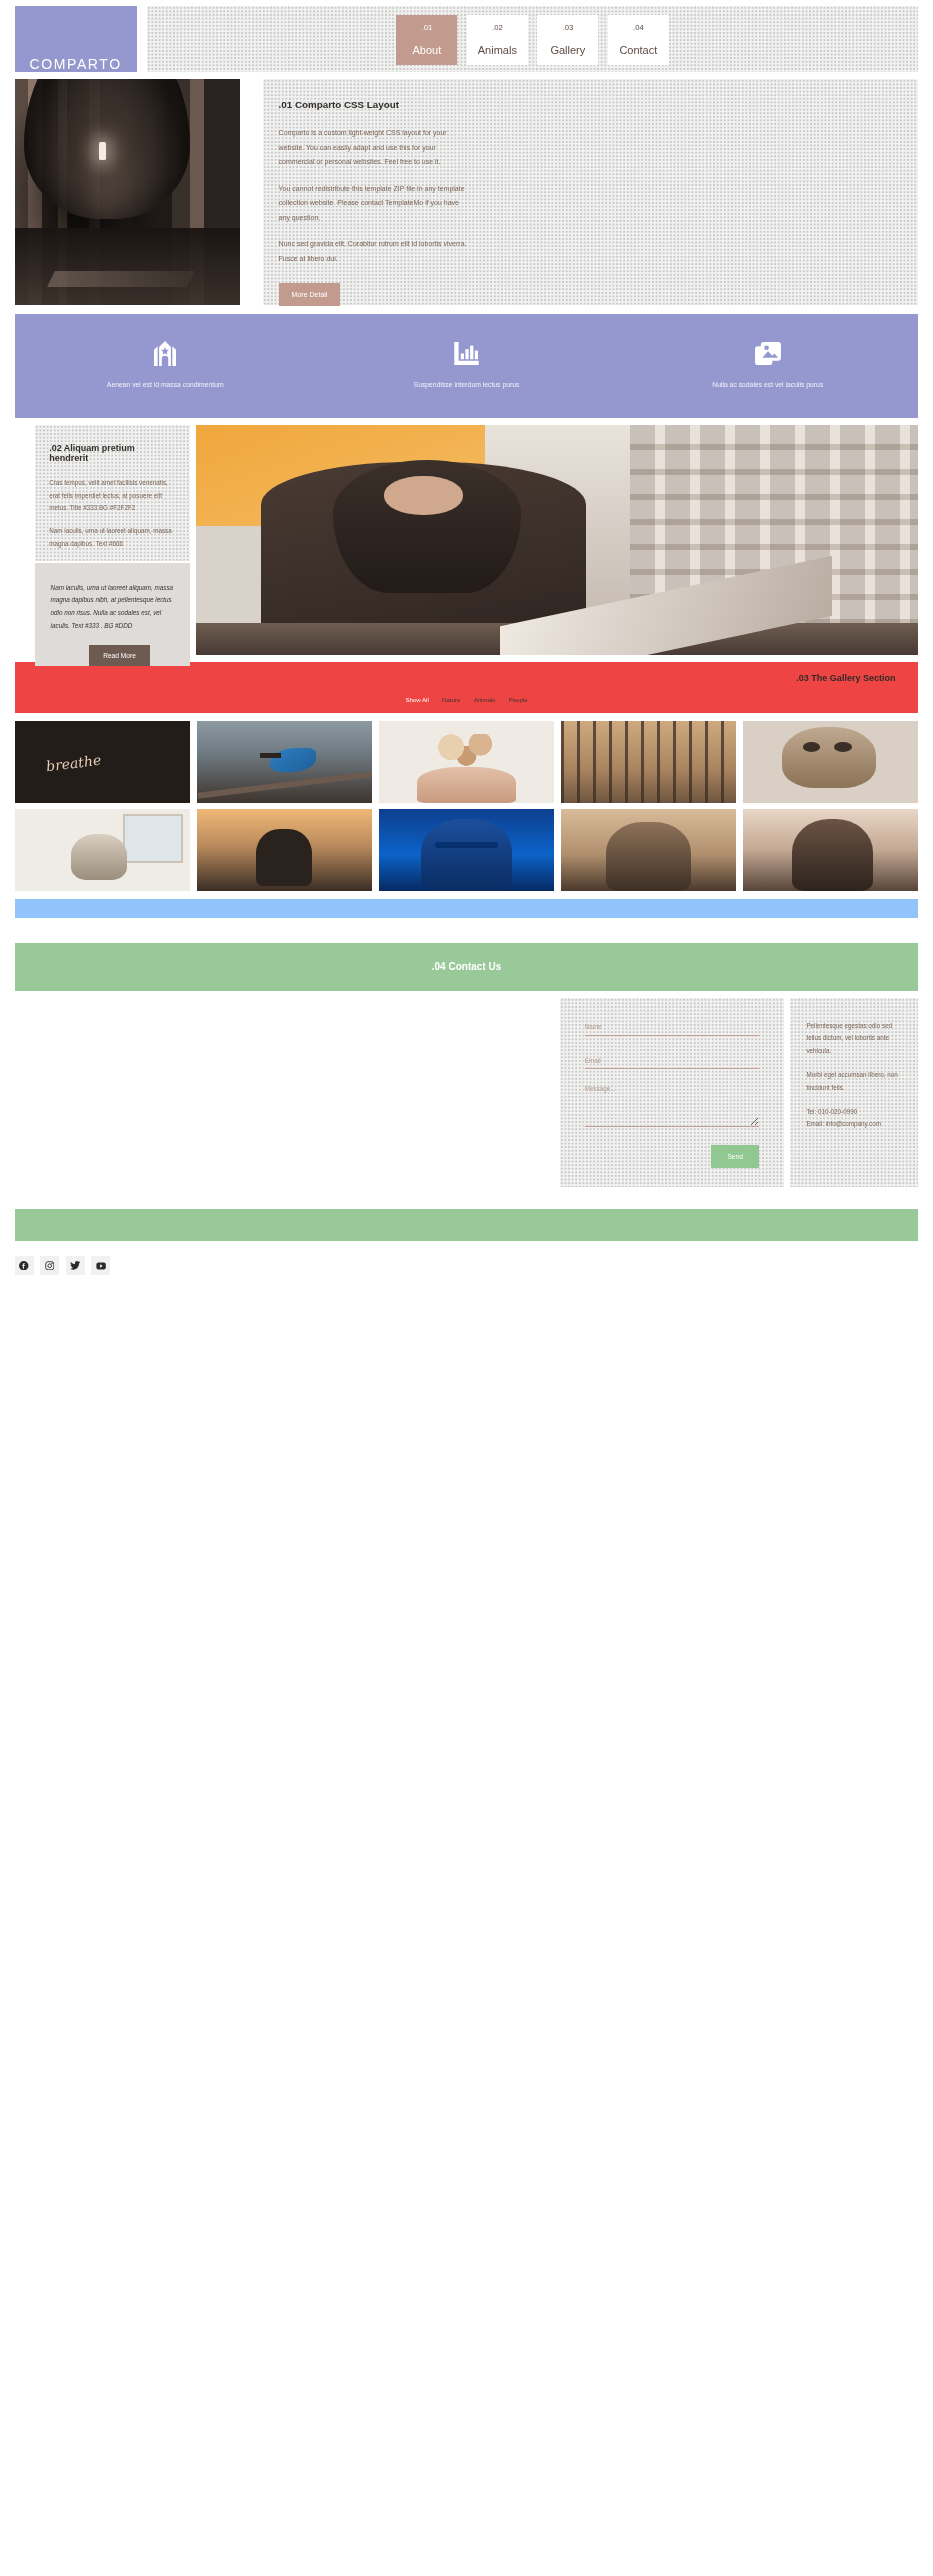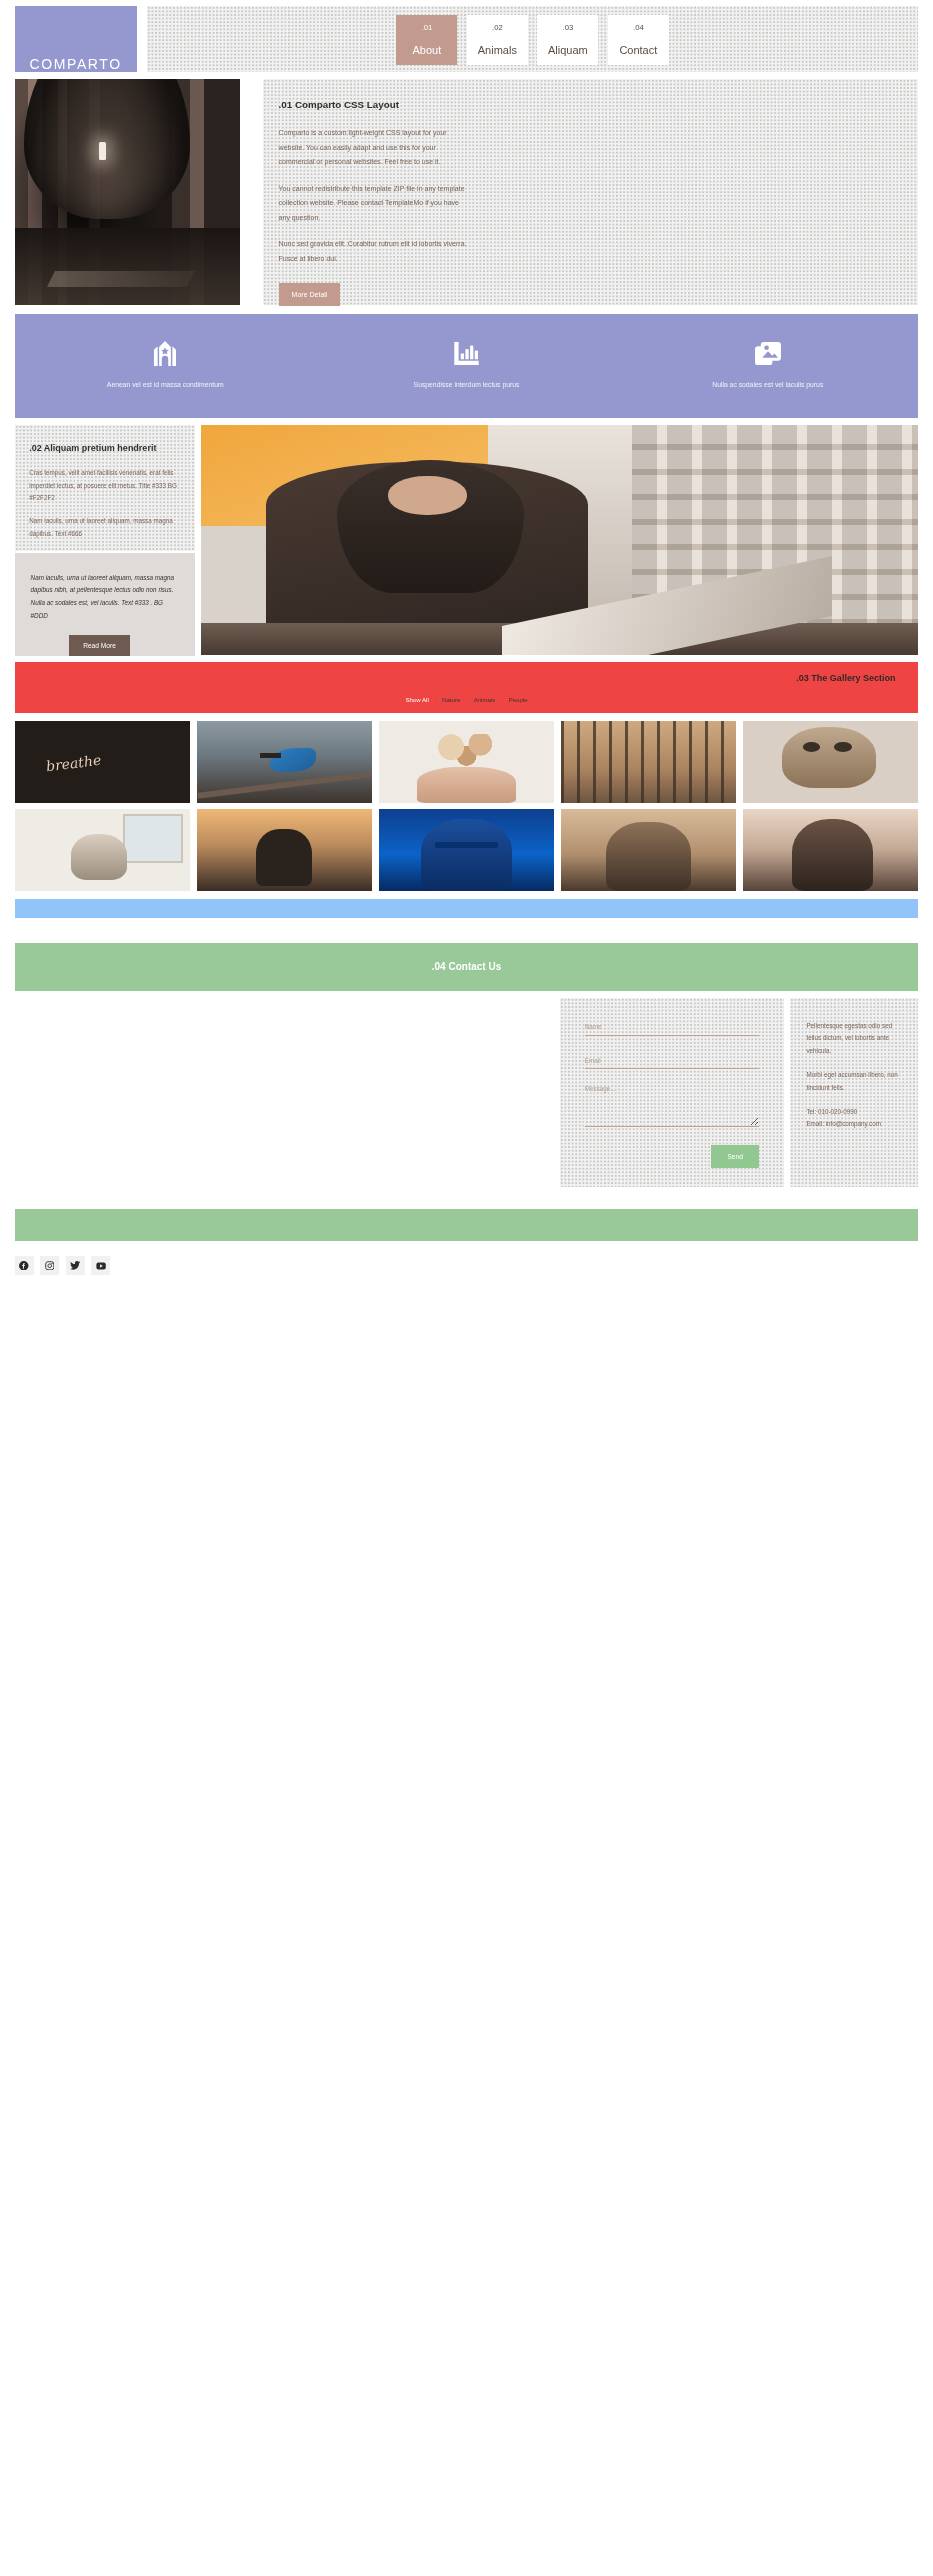--- a/index.html
+++ b/index.html
@@ -93,21 +93,21 @@
   }
   .svc { flex: 1; display: flex; flex-direction: column; align-items: center; gap: 13px; }
   .svc-icon { width: 29px; height: 25px; display: flex; align-items: center; justify-content: center; }
   .svc-icon svg { fill: #ffffff; }
   .svc-label {
     color: #f2f2f8; font-size: 6.8px; line-height: 1.85; text-align: center; max-width: 117px;
   }
 
   
   .sec02 { display: flex; margin: 7.3px 14.6px 0 14.6px; height: 230px; }
-  .sec02-left { width: 180px; display: flex; flex-direction: column; gap: 2px; }
+  .sec02-left { width: 155px; display: flex; flex-direction: column; gap: 2px; margin-left: 20px; }
   .card-light { flex: 0 0 122px; padding: 17.5px 14.6px 0 14.6px; }
   .s2-title { font-size: 9px; color: #332e2b; font-weight: 700; margin-bottom: 14.6px; }
   .s2-p { font-size: 6.3px; color: #7b6558; line-height: 2.0; margin-bottom: 10.2px; }
   .card-quote {
     flex: 1; background: #dedbd8; padding: 19px 16px 0 16px;
     display: flex; flex-direction: column; align-items: flex-start;
   }
   .quote-p { font-style: italic; font-size: 6.3px; color: #3a322e; line-height: 2.05; }
   .btn-read {
     margin: 11.7px 0 0 38px; background: #6e5a50; color: #ffffff;
@@ -273,21 +273,21 @@
     <div class="nav-item active">
       <span class="nav-num">.01</span>
       <span class="nav-label">About</span>
     </div>
     <div class="nav-item">
       <span class="nav-num">.02</span>
       <span class="nav-label">Animals</span>
     </div>
     <div class="nav-item">
       <span class="nav-num">.03</span>
-      <span class="nav-label">Aliquam</span>
+      <span class="nav-label">Gallery</span>
     </div>
     <div class="nav-item">
       <span class="nav-num">.04</span>
       <span class="nav-label">Contact</span>
     </div>
   </div>
 </div>
 
 <div class="about">
   <div class="about-photo">

